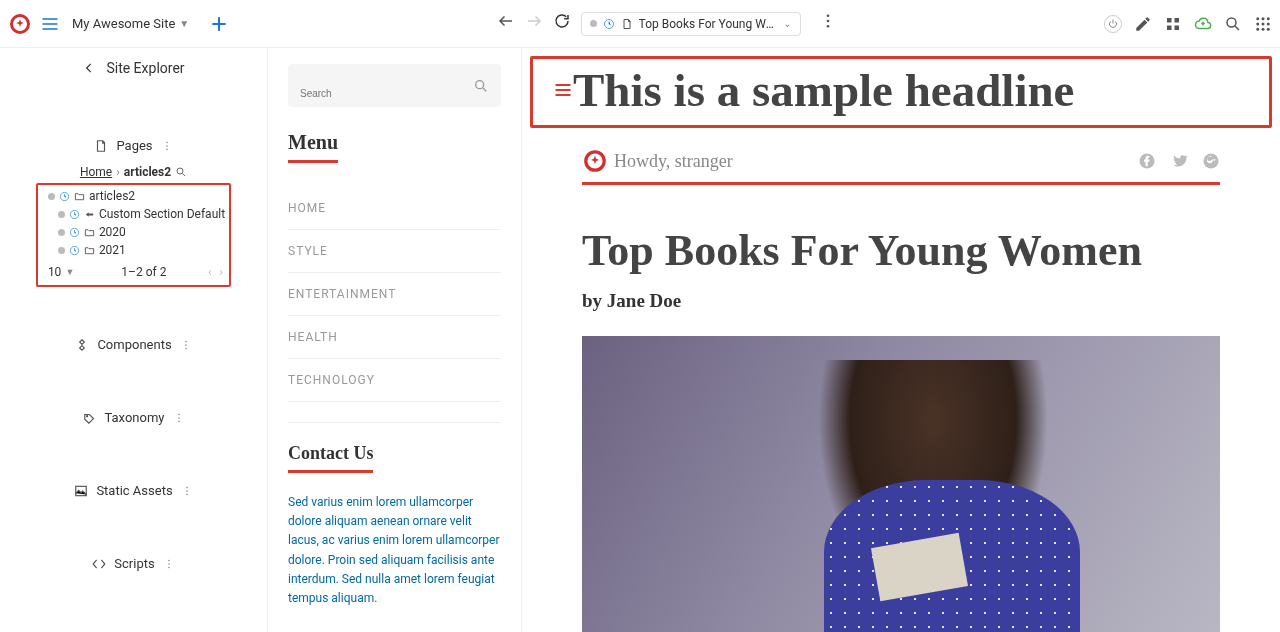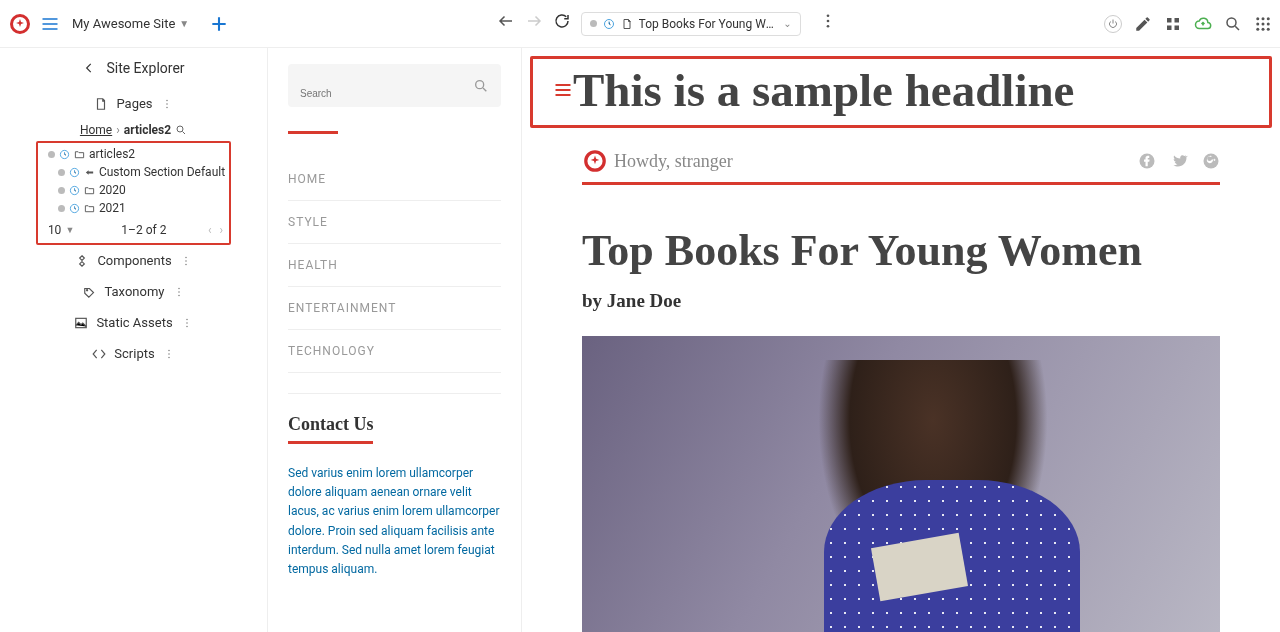--- a/index.html
+++ b/index.html
@@ -31,21 +31,21 @@
 .t-icon.cloud { color: #4caf50; }
 
 
 .main { flex: 1; display: flex; overflow: hidden; }
 
 
 .sidebar { width: 268px; border-right: 1px solid #eee; display: flex; flex-direction: column; background: #fff; align-items: center; }
 .sidebar-header { display: flex; align-items: center; padding: 12px 14px; gap: 10px; }
 .back-chevron { width: 14px; height: 14px; color: #333; cursor: pointer; }
 .sidebar-title { font-size: 14px; font-weight: 400; }
-.sidebar-section { display: flex; align-items: center; padding: 8px 14px; cursor: pointer; gap: 8px; }
+.sidebar-section { display: flex; align-items: center; padding: 8px 14px; cursor: pointer; gap: 8px; margin-top: 42px; }
 .sidebar-section.active { background: #eee; }
 .sidebar-section .s-icon { width: 14px; height: 14px; color: #555; }
 .sidebar-section .label { flex: 1; font-size: 13px; }
 .sidebar-section .kebab { width: 12px; height: 12px; color: #888; cursor: pointer; }
 .breadcrumb { display: flex; align-items: center; padding: 4px 10px; font-size: 12px; gap: 4px; }
 .breadcrumb a { color: #333; text-decoration: underline; cursor: pointer; }
 .breadcrumb .sep { color: #888; }
 .breadcrumb .search-icon-sm { width: 12px; height: 12px; color: #666; margin-left: auto; cursor: pointer; }
 .tree-box { border: 2px solid #d83a2e; margin: 0 2px; padding: 2px 4px 6px 4px; border-radius: 2px; }
 .tree-item { display: flex; align-items: center; gap: 4px; padding: 2px 0 2px 6px; font-size: 12px; cursor: pointer; }
@@ -313,25 +313,26 @@
     </div>
 
     <div class="midcol">
       <div class="search-box">
         <input placeholder="Search" style="">
         <svg class="search-icon" viewBox="0 0 24 24">
             <circle cx="10" cy="10" r="6" fill="none" stroke="currentColor" stroke-width="2"></circle>
             <path stroke="currentColor" stroke-width="2" d="M20 20l-5-5"></path>
           </svg>
       </div>
+      <div class="menu-title">Menu</div>
       <div class="menu-underline"></div>
       <div class="menu-item">HOME</div>
       <div class="menu-item">STYLE</div>
+      <div class="menu-item">ENTERTAINMENT</div>
       <div class="menu-item">HEALTH</div>
-      <div class="menu-item">ENTERTAINMENT</div>
       <div class="menu-item">TECHNOLOGY</div>
       <div class="menu-divider"></div>
       <div class="contact-title">Contact Us</div>
       <div class="contact-underline"></div>
       <div class="contact-text">Sed varius enim lorem ullamcorper dolore aliquam aenean ornare velit lacus, ac varius enim lorem ullamcorper dolore. Proin sed aliquam facilisis ante interdum. Sed nulla amet lorem feugiat tempus aliquam.</div>
     </div>
 
     <div class="content">
       <div class="headline-box">
         <svg class="headline-hamburger" viewBox="0 0 24 24">

